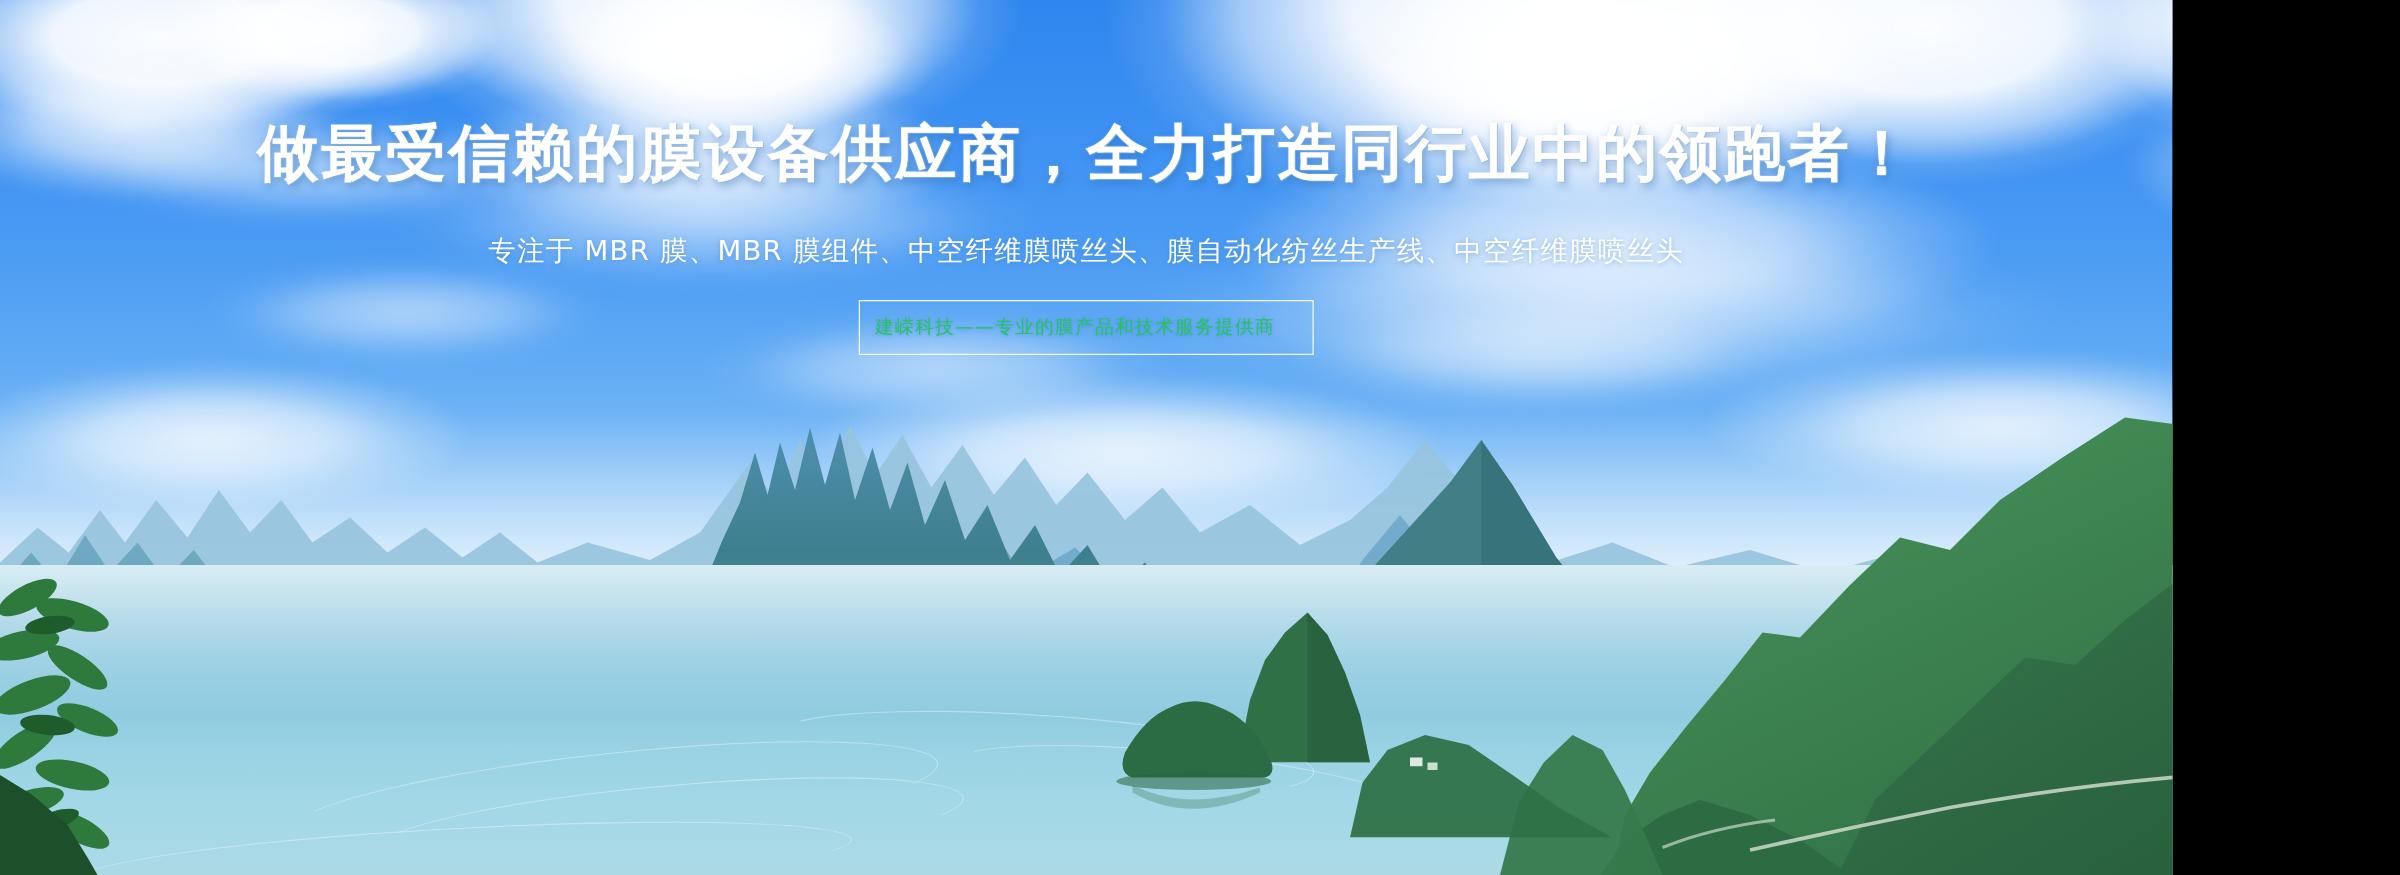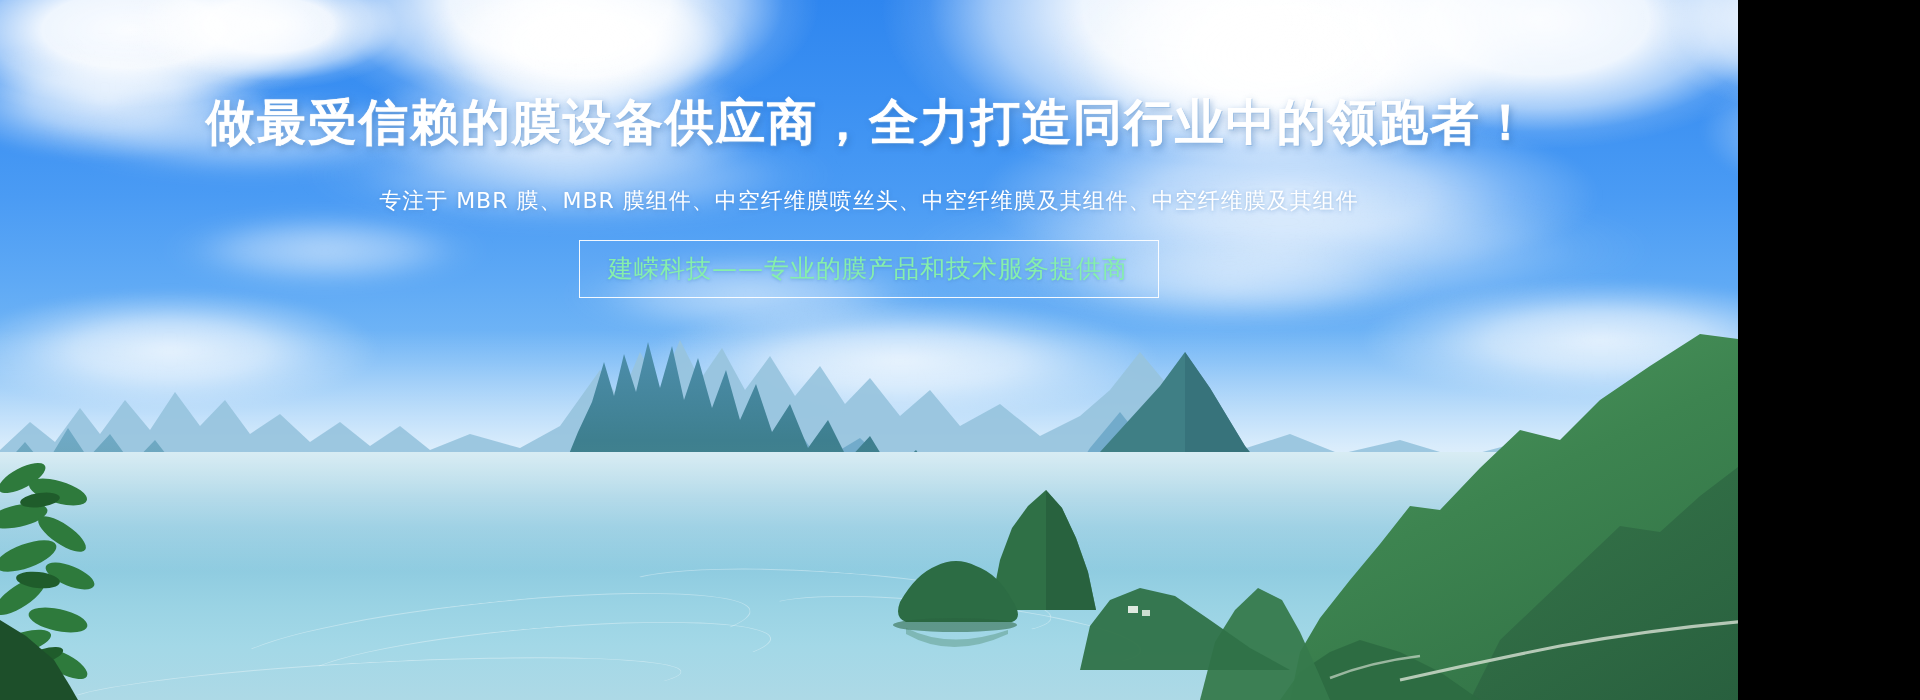--- a/index.html
+++ b/index.html
@@ -124,24 +124,24 @@
     font-family:"DejaVu Sans","Liberation Sans",sans-serif;
     text-shadow:0 1px 4px rgba(60,120,190,.45);
     white-space:nowrap;
   }
   .tagwrap{
     position:absolute;left:0;right:0;top:240px;
     text-align:center;
   }
   .tagbox{
     display:inline-block;
-    padding:11px 30px 12px 28px;
+    padding:11px 30px 12px 12px;
     border:1px solid rgba(255,255,255,.92);
-    color:#86efac;
-    font-size:25px;
+    color:#22c55e;
+    font-size:15px;
     letter-spacing:1px;
     font-family:"DejaVu Sans","Liberation Sans",sans-serif;
     text-shadow:0 1px 3px rgba(60,120,190,.40);
     white-space:nowrap;
     background:rgba(255,255,255,0.03);
   }
 </style>
 </head>
 <body>
 
@@ -336,19 +336,19 @@
         <ellipse cx="38" cy="150" rx="22" ry="8" transform="rotate(6 38 150)"></ellipse>
         <ellipse cx="44" cy="226" rx="20" ry="7" transform="rotate(-18 44 226)"></ellipse>
       </g>
 
       <path d="M0,270 L0,190 L26,206 L54,230 L70,256 L78,270 Z" fill="#1d4f2a"></path>
     </svg>
   </div>
 
   <div class="headline">做最受信赖的膜设备供应商，全力打造同行业中的领跑者！</div>
 
-  <div class="subline">专注于 MBR 膜、MBR 膜组件、中空纤维膜喷丝头、中空纤维膜及其组件、中空纤维膜及其组件</div>
+  <div class="subline">专注于 MBR 膜、MBR 膜组件、中空纤维膜喷丝头、膜自动化纺丝生产线、中空纤维膜喷丝头</div>
 
   <div class="tagwrap">
     <div class="tagbox">建嵘科技——专业的膜产品和技术服务提供商</div>
   </div>
 
 </div>
 
 </body></html>

